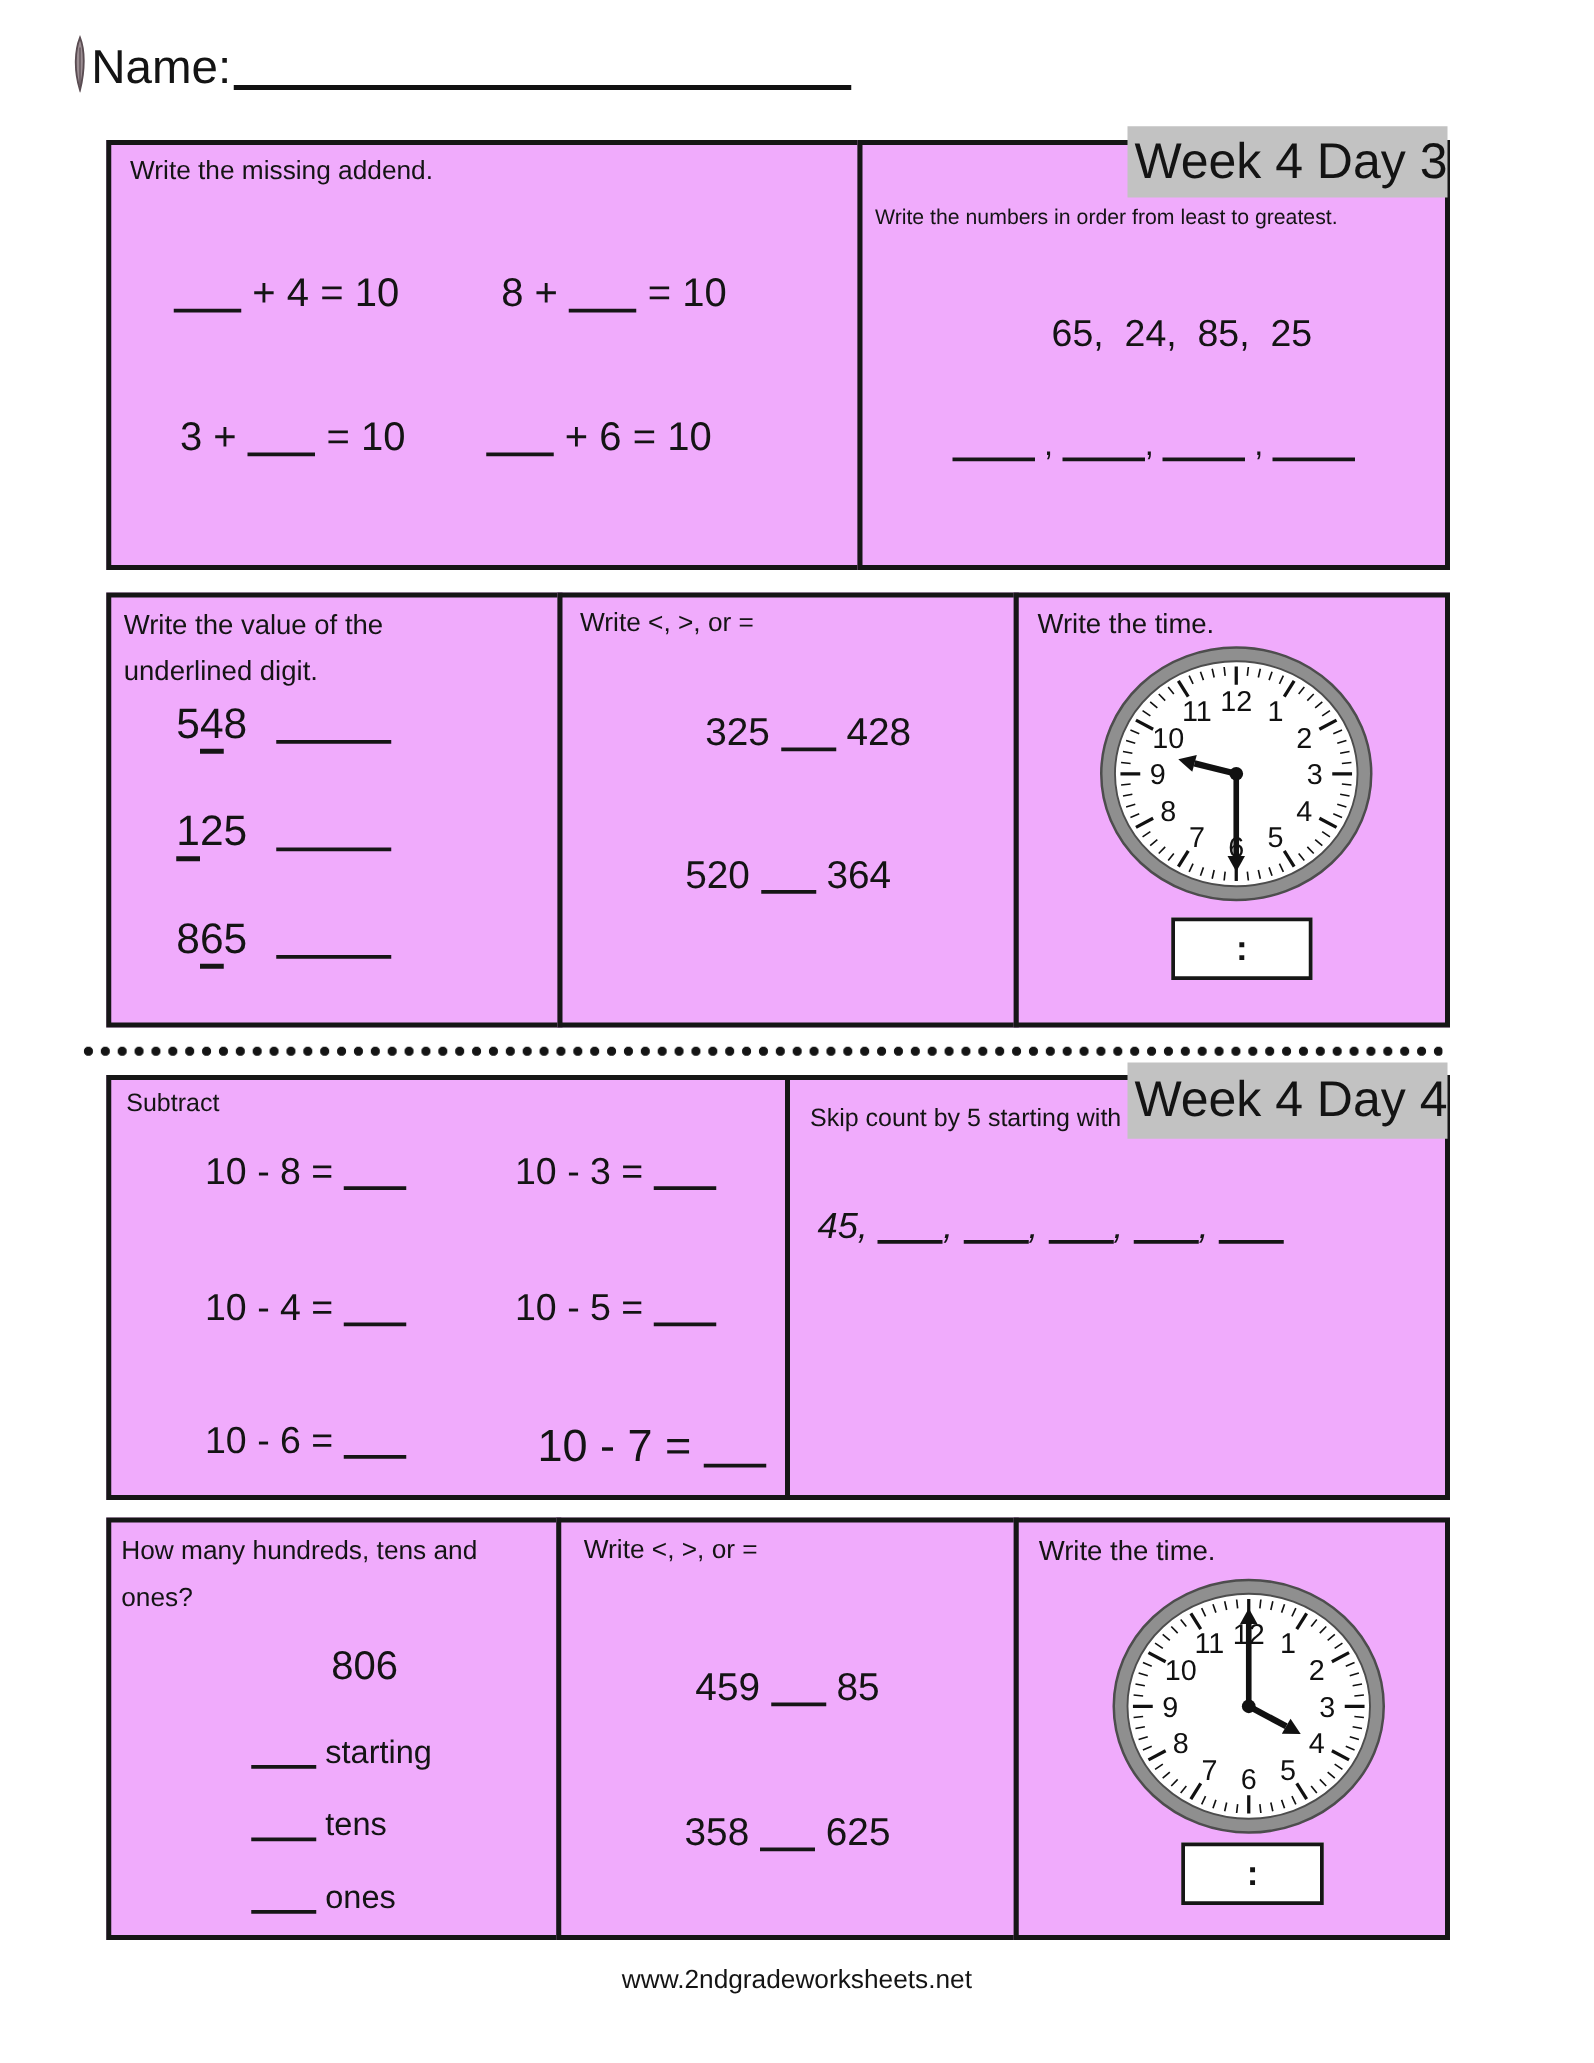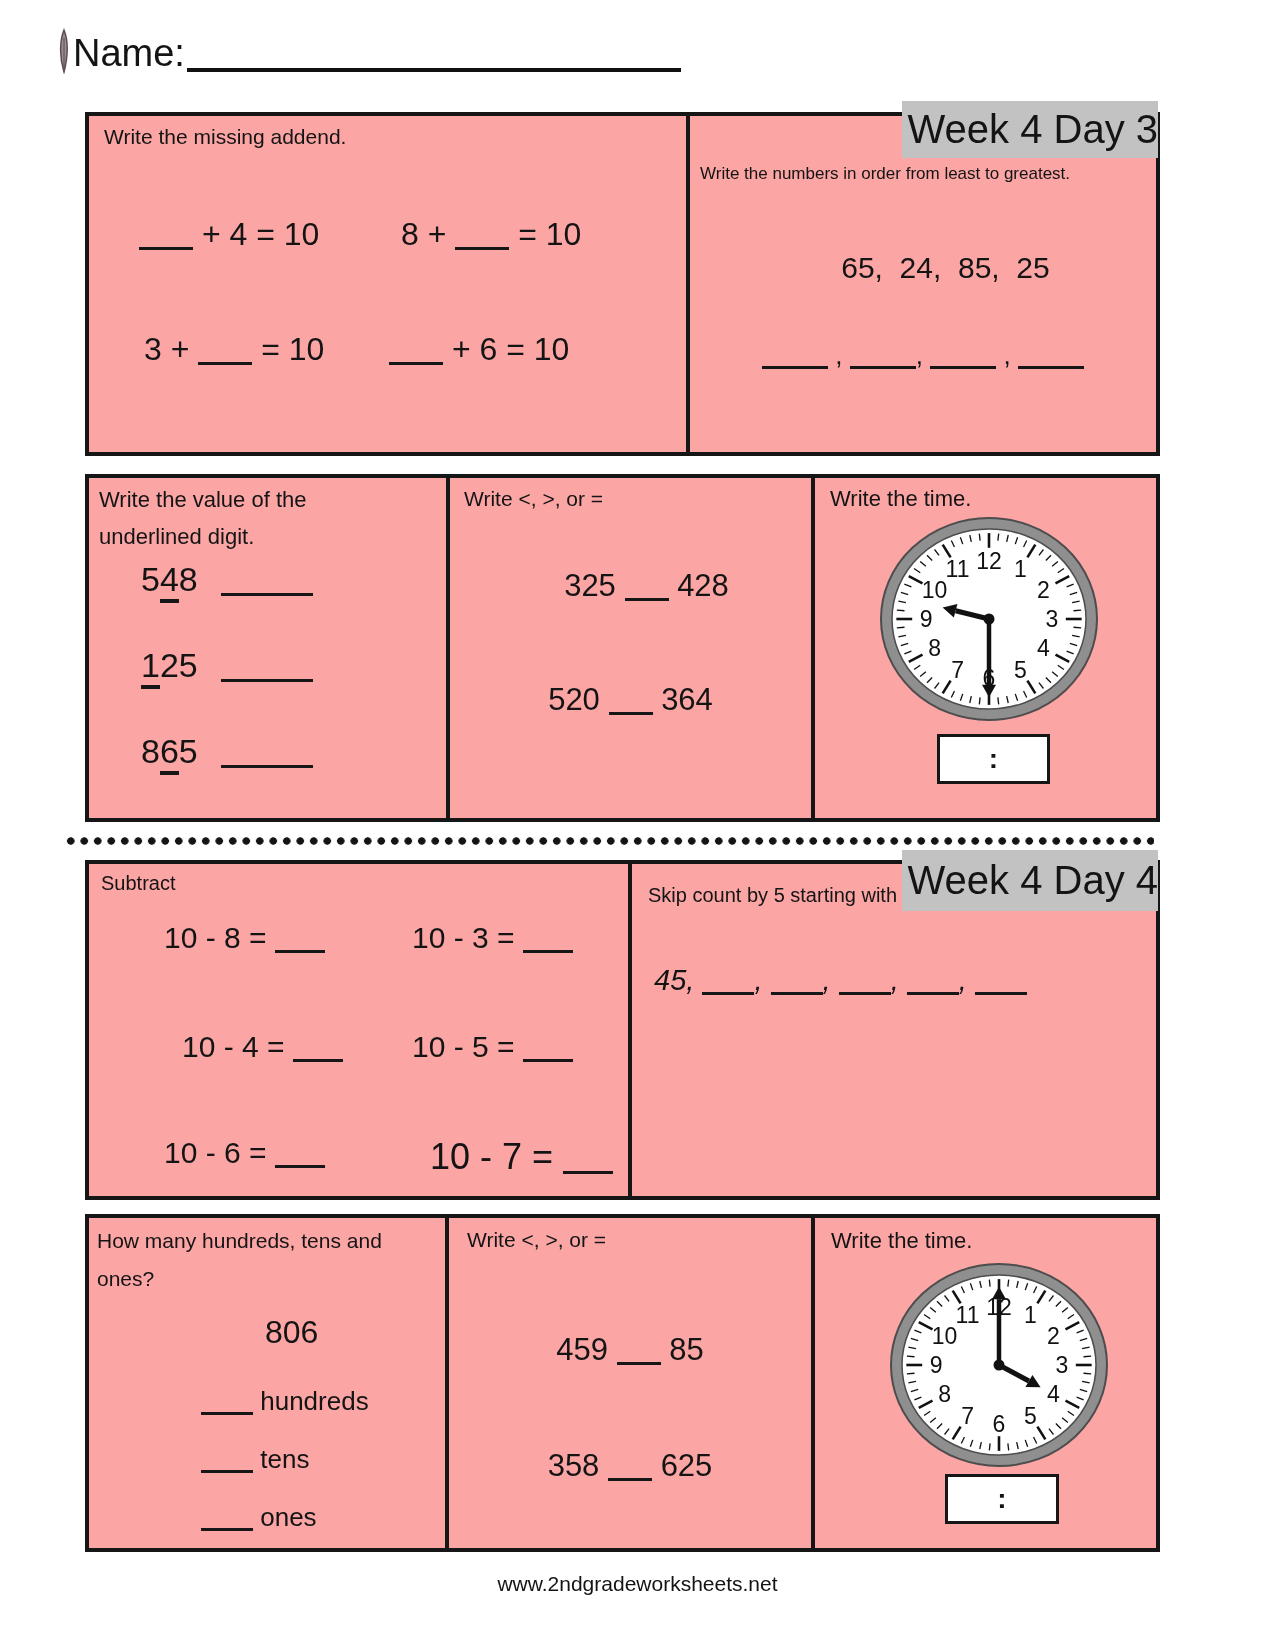--- a/index.html
+++ b/index.html
@@ -1,19 +1,19 @@
 <!DOCTYPE html>
 <html><head>
 <meta charset="utf-8">
 <style>
   html,body{margin:0;padding:0;}
   body{width:1275px;height:1650px;background:#ffffff;position:relative;
        font-family:"Liberation Sans",sans-serif;color:#141414;}
   .page{position:absolute;inset:0;}
-  .box{position:absolute;border:4px solid #161616;background:#fca5a5;box-sizing:border-box;}
+  .box{position:absolute;border:4px solid #161616;background:#f0abfc;box-sizing:border-box;}
   .band{position:absolute;background:#c2c2c2;z-index:3;text-align:right;font-size:40px;}
   .prompt{position:absolute;font-size:21px;white-space:nowrap;}
   .prob{position:absolute;font-size:32px;white-space:pre;}
   .blank{display:inline-block;border-bottom:3px solid #161616;height:28px;vertical-align:-5px;}
   .u{border-bottom:4px solid #161616;padding-bottom:1px;}
   .digital{position:absolute;border:3px solid #161616;background:#fff;text-align:center;
            font-weight:bold;box-sizing:border-box;}
   .dots{position:absolute;left:64px;top:835px;width:1090px;height:12px;
         background:radial-gradient(circle,#141414 3.4px,rgba(0,0,0,0) 4px) 0 50%/13.5px 12px repeat-x;}
   .name-row{position:absolute;left:56px;top:28px;font-size:38px;}
@@ -155,36 +155,36 @@
   <div class="dots"></div>
 
   <div class="band" style="left:902px;top:850px;width:256px;height:61px;line-height:61px;">
     <span>Week 4 Day 4</span>
   </div>
 
   <div class="box" style="left:85px;top:860px;width:547px;height:340px;">
     <div class="prompt" style="left:12px;top:8px;font-size:20px;">Subtract</div>
     <div class="prob" style="left:75px;top:57px;font-size:30px;"><span>10 - 8 = </span><span class="blank" style="width:50px"></span></div>
     <div class="prob" style="left:323px;top:57px;font-size:30px;"><span>10 - 3 = </span><span class="blank" style="width:50px"></span></div>
-    <div class="prob" style="left:75px;top:166px;font-size:30px;margin-left:18px;"><span>10 - 4 = </span><span class="blank" style="width:50px"></span></div>
+    <div class="prob" style="left:75px;top:166px;font-size:30px;"><span>10 - 4 = </span><span class="blank" style="width:50px"></span></div>
     <div class="prob" style="left:323px;top:166px;font-size:30px;"><span>10 - 5 = </span><span class="blank" style="width:50px"></span></div>
     <div class="prob" style="left:75px;top:272px;font-size:30px;"><span>10 - 6 = </span><span class="blank" style="width:50px"></span></div>
     <div class="prob" style="left:341px;top:272px;font-size:36px;"><span>10 - 7 = </span><span class="blank" style="width:50px"></span></div>
   </div>
 
   <div class="box" style="left:628px;top:860px;width:532px;height:340px;">
     <div class="prompt" style="left:16px;top:20px;font-size:20px;">Skip count by 5 starting with 45.</div>
     <div class="prob" style="left:22px;top:100px;font-size:29px;font-style:italic;"><span>45,</span> <span class="blank" style="width:52px"></span><span>,</span> <span class="blank" style="width:52px"></span><span>,</span> <span class="blank" style="width:52px"></span><span>,</span> <span class="blank" style="width:52px"></span><span>,</span> <span class="blank" style="width:52px"></span></div>
   </div>
 
   <div class="box" style="left:85px;top:1214px;width:364px;height:338px;">
     <div class="prompt" style="left:8px;top:11px;">How many hundreds, tens and</div>
     <div class="prompt" style="left:8px;top:49px;">ones?</div>
     <div class="prob" style="left:148px;top:96px;margin-left:28px;">806</div>
-    <div class="prob" style="left:112px;top:166px;font-size:26px;"><span class="blank" style="width:52px"></span> <span>hundreds</span></div>
+    <div class="prob" style="left:112px;top:166px;font-size:26px;"><span class="blank" style="width:52px"></span> <span>starting</span></div>
     <div class="prob" style="left:112px;top:224px;font-size:26px;"><span class="blank" style="width:52px"></span> <span>tens</span></div>
     <div class="prob" style="left:112px;top:282px;font-size:26px;"><span class="blank" style="width:52px"></span> <span>ones</span></div>
   </div>
 
   <div class="box" style="left:445px;top:1214px;width:370px;height:338px;">
     <div class="prompt" style="left:18px;top:10px;">Write &lt;, &gt;, or =</div>
     <div class="center-row" style="top:114px;"><span>459</span> <span class="blank" style="width:44px"></span> <span>85</span></div>
     <div class="center-row" style="top:230px;"><span>358</span> <span class="blank" style="width:44px"></span> <span>625</span></div>
   </div>
 

